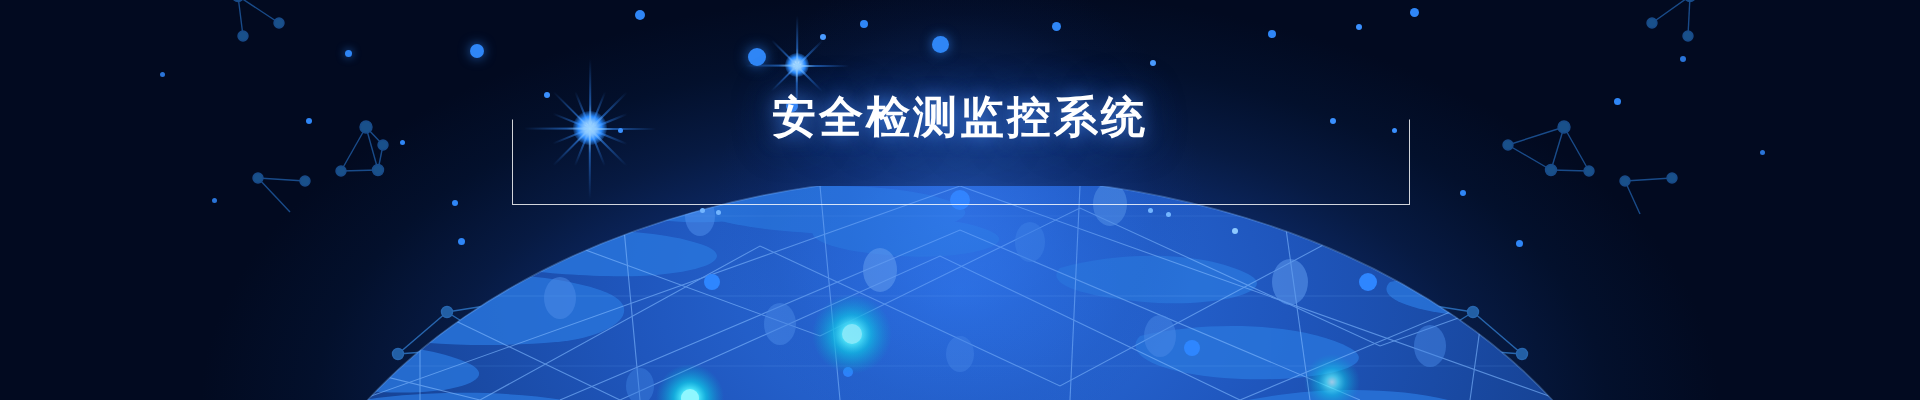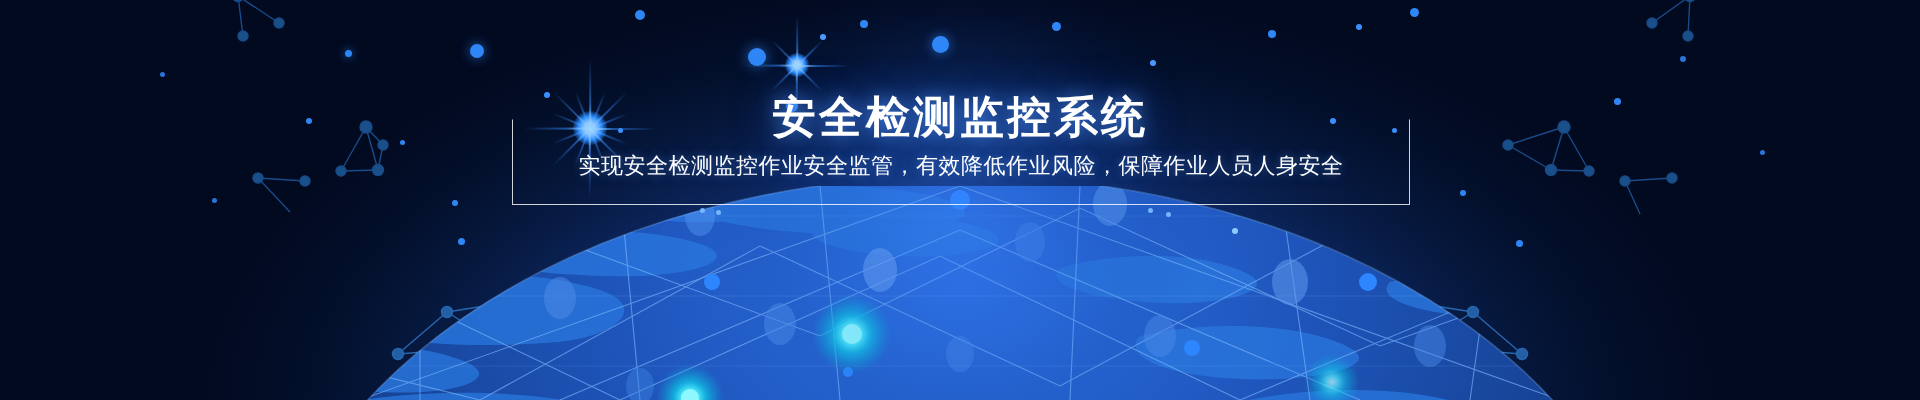--- a/index.html
+++ b/index.html
@@ -354,15 +354,14 @@
     <span class="ray" style="width:36px;transform:rotate(225deg);"></span>
     <span class="ray" style="width:36px;transform:rotate(315deg);"></span>
   </div>
 
   <div id="text-frame" style="border-top-color: transparent;"></div>
 
   <div id="title-wrap">
     <div id="title">安全检测监控系统</div>
   </div>
 
-  <div id="subtitle">实现安全检测监控作业安全监管，有效降低作业风险，保障作业人员人身安全</div>
 
 </div>
 
 </body></html>

